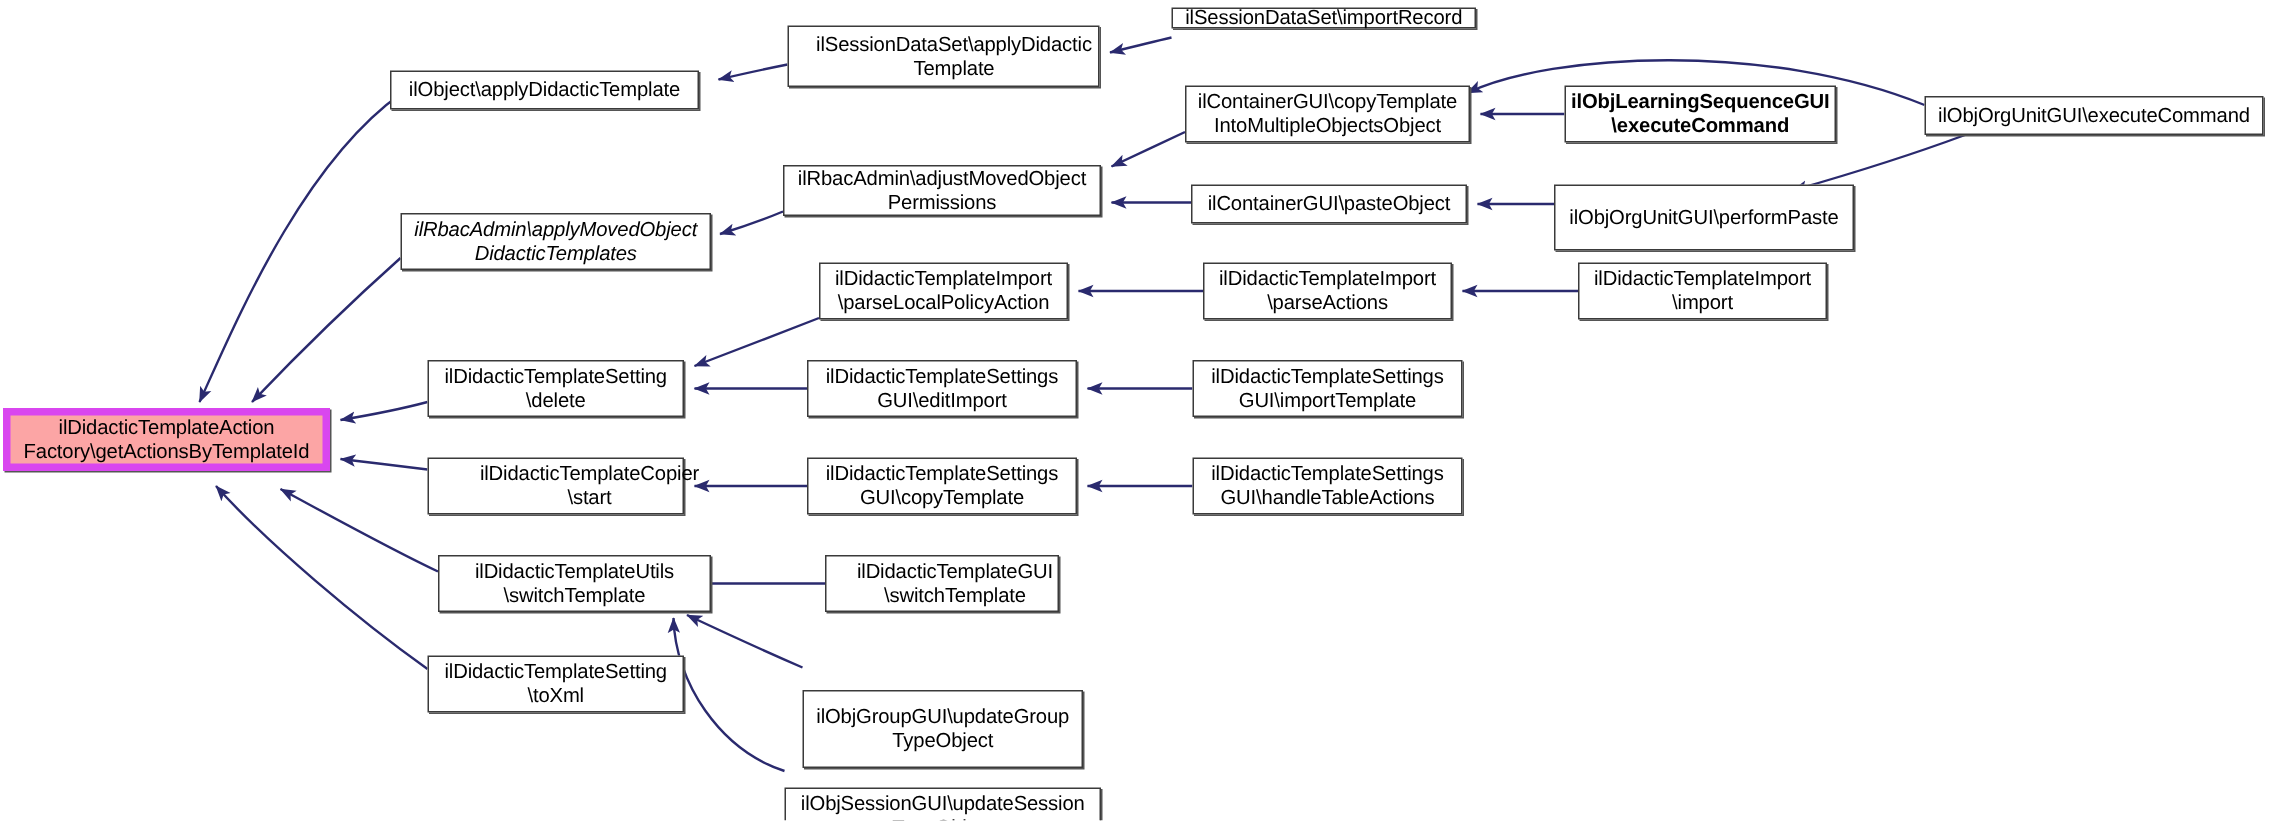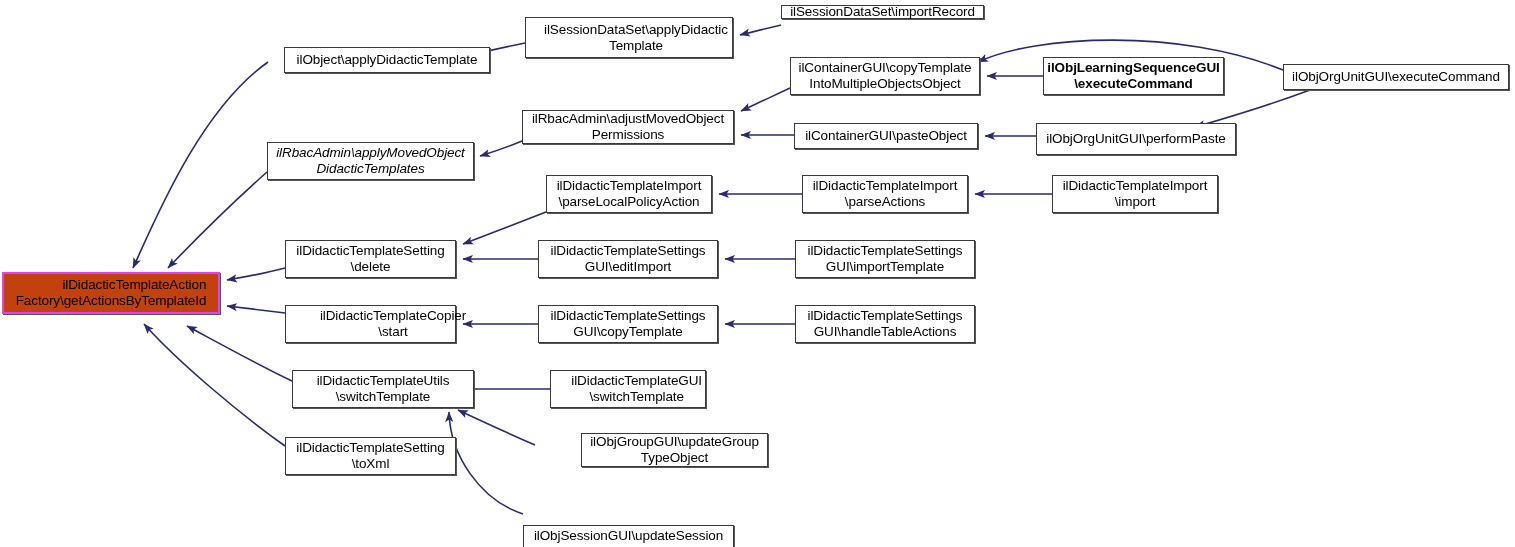--- a/index.html
+++ b/index.html
@@ -26,23 +26,22 @@
     justify-content:center;
     text-align:center;
     font-size:13.5px;
     line-height:16px;
     letter-spacing:-0.1px;
     white-space:pre-line;
     padding:0 3px;
     box-shadow:1px 1px 0 0 #555;
   }
   .node.highlight{
-    background:#c2410c;
-    border:2px solid #d946ef;
-    text-align:right;
+    background:#fca5a5;
+    border:5px solid #d946ef;
   }
 </style>
 </head>
 <body>
 
 <div id="canvas">
   <svg id="edges" viewBox="0 0 1515 547">
     <defs>
       <marker id="arrow" markerWidth="11" markerHeight="9" refX="10" refY="4.5" orient="auto" markerUnits="userSpaceOnUse">
         <path d="M0,0.4 L10.5,4.5 L0,8.6 L2.4,4.5 Z" fill="#2a2a6e"></path>
@@ -72,21 +71,21 @@
         <path d="M 1043,76 L 987,76" fill="none" stroke="#2a2a6e" stroke-width="1.6" marker-end="url(#arrow)"></path>
         <path d="M 1036,136 L 985,136" fill="none" stroke="#2a2a6e" stroke-width="1.6" marker-end="url(#arrow)"></path>
         <path d="M 1052,194 L 975,194" fill="none" stroke="#2a2a6e" stroke-width="1.6" marker-end="url(#arrow)"></path>
         <path d="M 1283,70 C 1180,28 1035,35 978,62" fill="none" stroke="#2a2a6e" stroke-width="1.6" marker-end="url(#arrow)"></path>
         <path d="M 1310,90 C 1275,103 1230,117 1195,127" fill="none" stroke="#2a2a6e" stroke-width="1.6" marker-end="url(#arrow)"></path>
       </g>
   </svg>
   <div id="node-layer">
       <div class="node highlight" style="left: 2px; top: 272px; width: 218px; height: 42px;"><span>ilDidacticTemplateAction
 Factory\getActionsByTemplateId</span></div>
-      <div class="node" style="left: 284px; top: 47px; width: 206px; height: 26px;"><span>ilObject\applyDidacticTemplate</span></div>
+      <div class="node" style="left: 260px; top: 47px; width: 206px; height: 26px;"><span>ilObject\applyDidacticTemplate</span></div>
       <div class="node" style="left: 267px; top: 142px; width: 207px; height: 38px; font-style: italic;"><span>ilRbacAdmin\applyMovedObject
 DidacticTemplates</span></div>
       <div class="node" style="left: 285px; top: 240px; width: 171px; height: 38px;"><span>ilDidacticTemplateSetting
 \delete</span></div>
       <div class="node" style="left: 285px; top: 305px; width: 171px; height: 38px; padding-left: 48px;"><span>ilDidacticTemplateCopier
 \start</span></div>
       <div class="node" style="left: 292px; top: 370px; width: 182px; height: 38px;"><span>ilDidacticTemplateUtils
 \switchTemplate</span></div>
       <div class="node" style="left: 285px; top: 437px; width: 171px; height: 38px;"><span>ilDidacticTemplateSetting
 \toXml</span></div>
@@ -95,34 +94,34 @@
       <div class="node" style="left: 522px; top: 110px; width: 212px; height: 34px;"><span>ilRbacAdmin\adjustMovedObject
 Permissions</span></div>
       <div class="node" style="left: 546px; top: 175px; width: 166px; height: 38px;"><span>ilDidacticTemplateImport
 \parseLocalPolicyAction</span></div>
       <div class="node" style="left: 538px; top: 240px; width: 180px; height: 38px;"><span>ilDidacticTemplateSettings
 GUI\editImport</span></div>
       <div class="node" style="left: 538px; top: 305px; width: 180px; height: 38px;"><span>ilDidacticTemplateSettings
 GUI\copyTemplate</span></div>
       <div class="node" style="left: 550px; top: 370px; width: 156px; height: 38px; justify-content: flex-end;"><span>ilDidacticTemplateGUI
 \switchTemplate</span></div>
-      <div class="node" style="left: 535px; top: 433px; width: 187px; height: 34px; margin-left: 46px;"><span>ilObjGroupGUI\updateGroup
+      <div class="node" style="left: 535px; top: 460px; width: 187px; height: 52px;"><span>ilObjGroupGUI\updateGroup
 TypeObject</span></div>
       <div class="node" style="left: 523px; top: 501px; width: 211px; height: 38px; margin-top: 24px;"><span>ilObjSessionGUI\updateSession
 TypeObject</span></div>
       <div class="node" style="left: 781px; top: 5px; width: 203px; height: 14px;"><span>ilSessionDataSet\importRecord</span></div>
       <div class="node" style="left: 790px; top: 57px; width: 190px; height: 38px;"><span>ilContainerGUI\copyTemplate
 IntoMultipleObjectsObject</span></div>
       <div class="node" style="left: 794px; top: 123px; width: 184px; height: 26px;"><span>ilContainerGUI\pasteObject</span></div>
       <div class="node" style="left: 802px; top: 175px; width: 166px; height: 38px;"><span>ilDidacticTemplateImport
 \parseActions</span></div>
       <div class="node" style="left: 795px; top: 240px; width: 180px; height: 38px;"><span>ilDidacticTemplateSettings
 GUI\importTemplate</span></div>
       <div class="node" style="left: 795px; top: 305px; width: 180px; height: 38px;"><span>ilDidacticTemplateSettings
 GUI\handleTableActions</span></div>
       <div class="node" style="left: 1043px; top: 57px; width: 181px; height: 38px; font-weight: bold;"><span>ilObjLearningSequenceGUI
 \executeCommand</span></div>
-      <div class="node" style="left: 1036px; top: 123px; width: 200px; height: 32px;"><span>ilObjOrgUnitGUI\performPaste</span></div>
+      <div class="node" style="left: 1036px; top: 123px; width: 200px; height: 44px;"><span>ilObjOrgUnitGUI\performPaste</span></div>
       <div class="node" style="left: 1052px; top: 175px; width: 166px; height: 38px;"><span>ilDidacticTemplateImport
 \import</span></div>
       <div class="node" style="left: 1283px; top: 64px; width: 226px; height: 26px; justify-content: center;"><span>ilObjOrgUnitGUI\executeCommand</span></div>
     </div>
 </div>
 
 </body></html>

